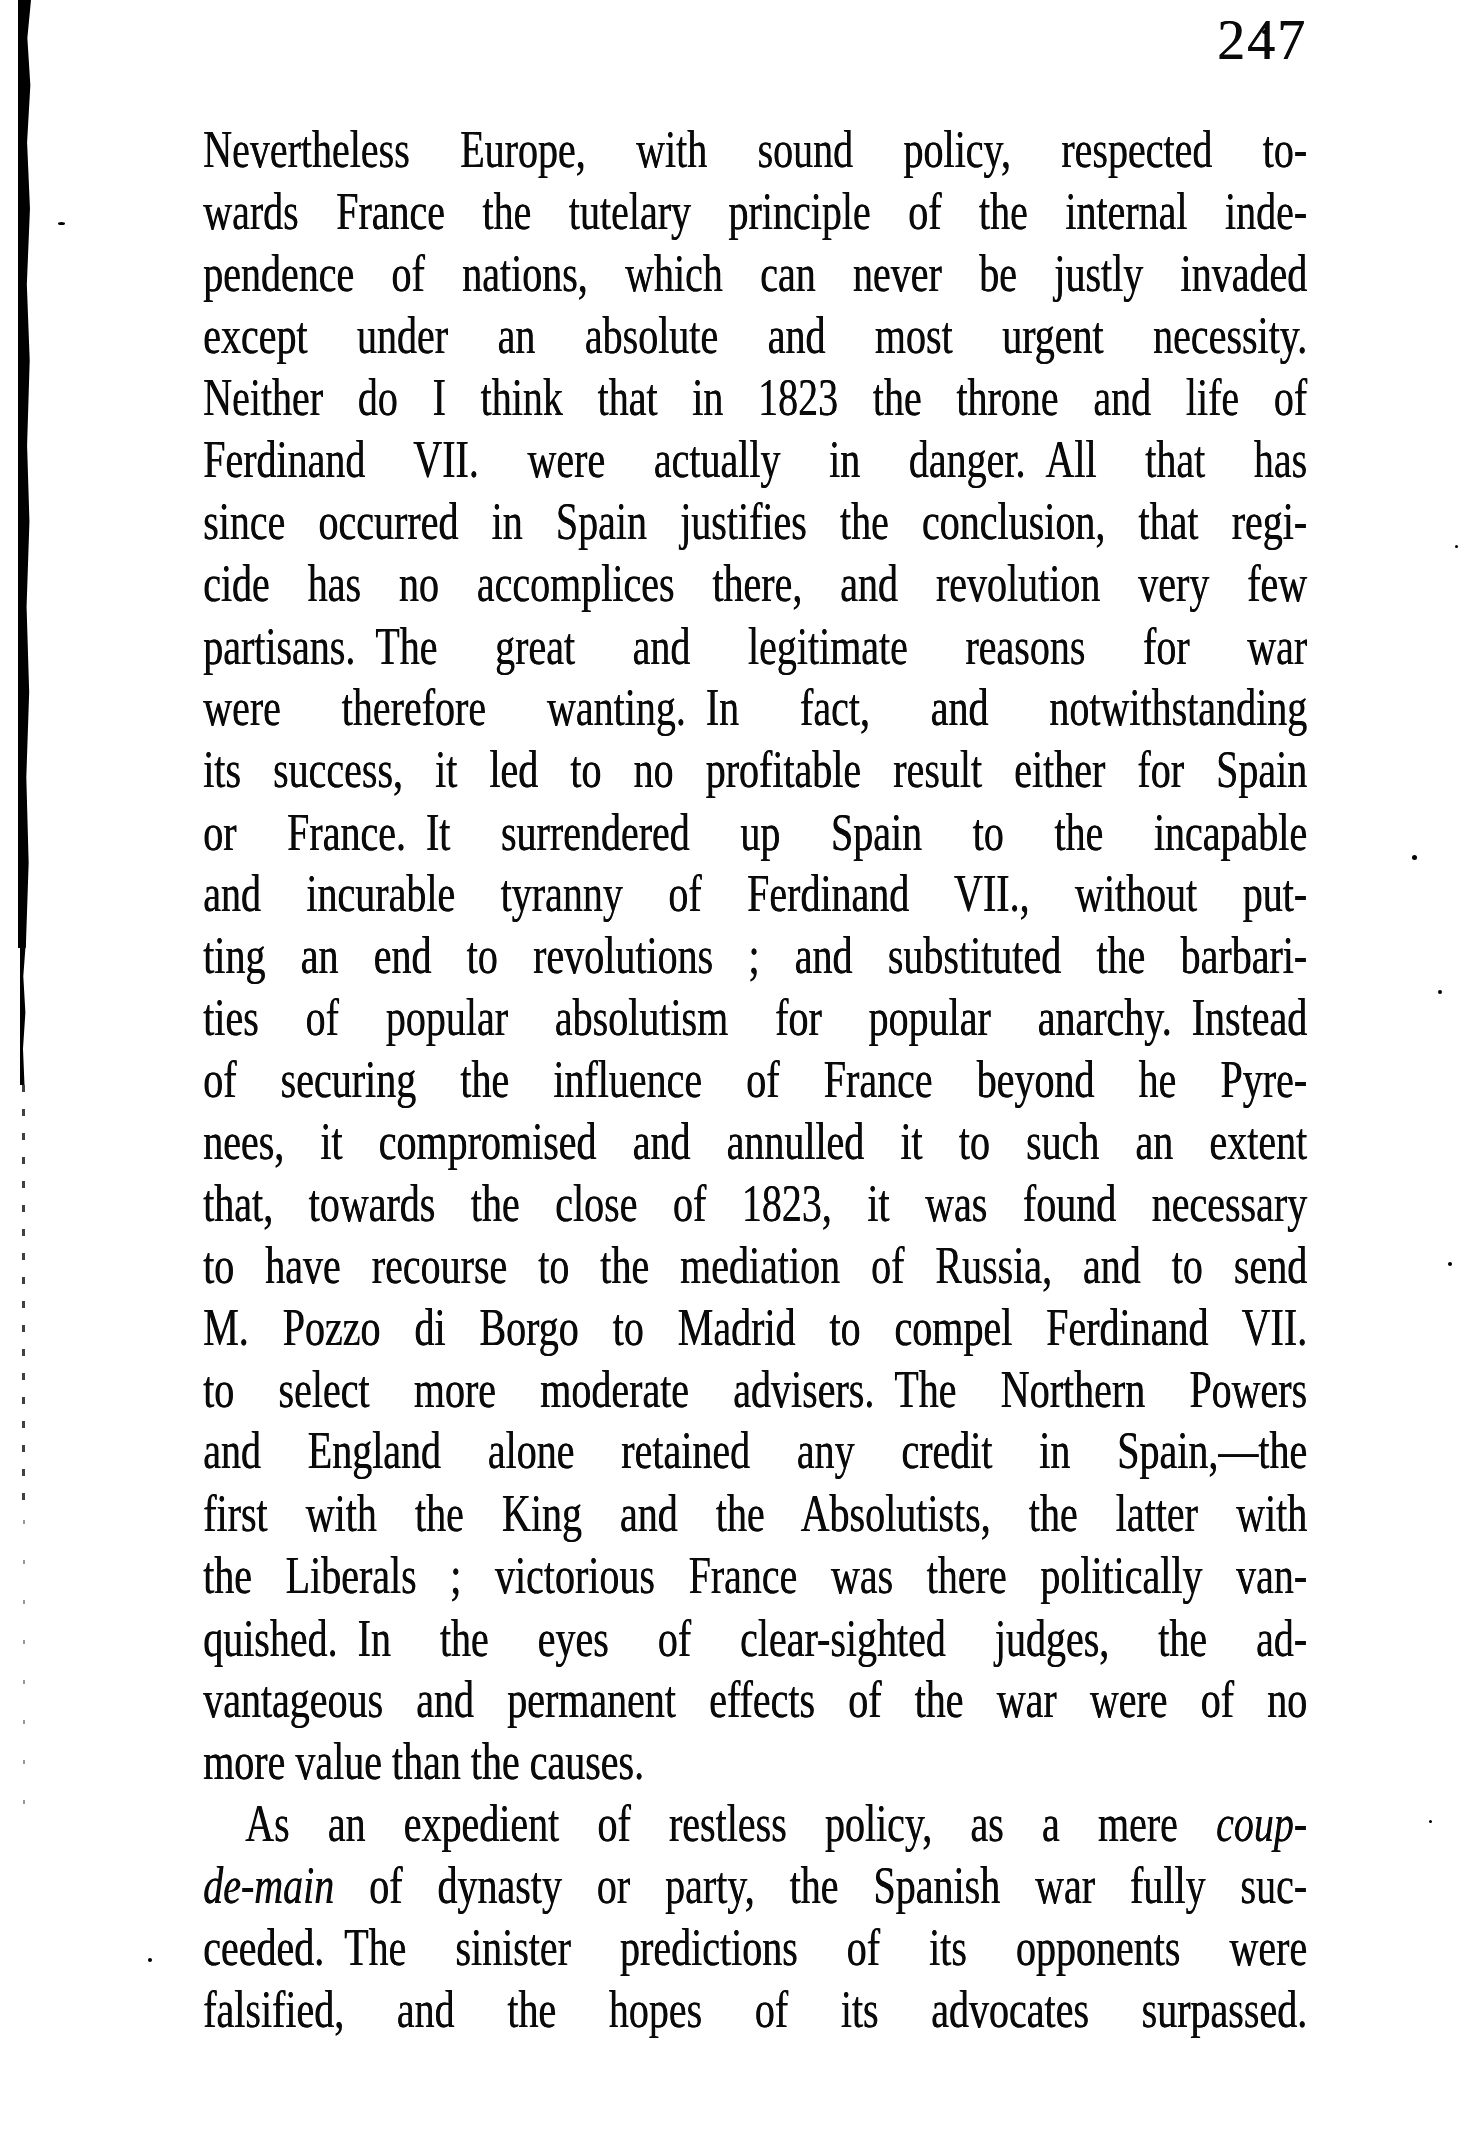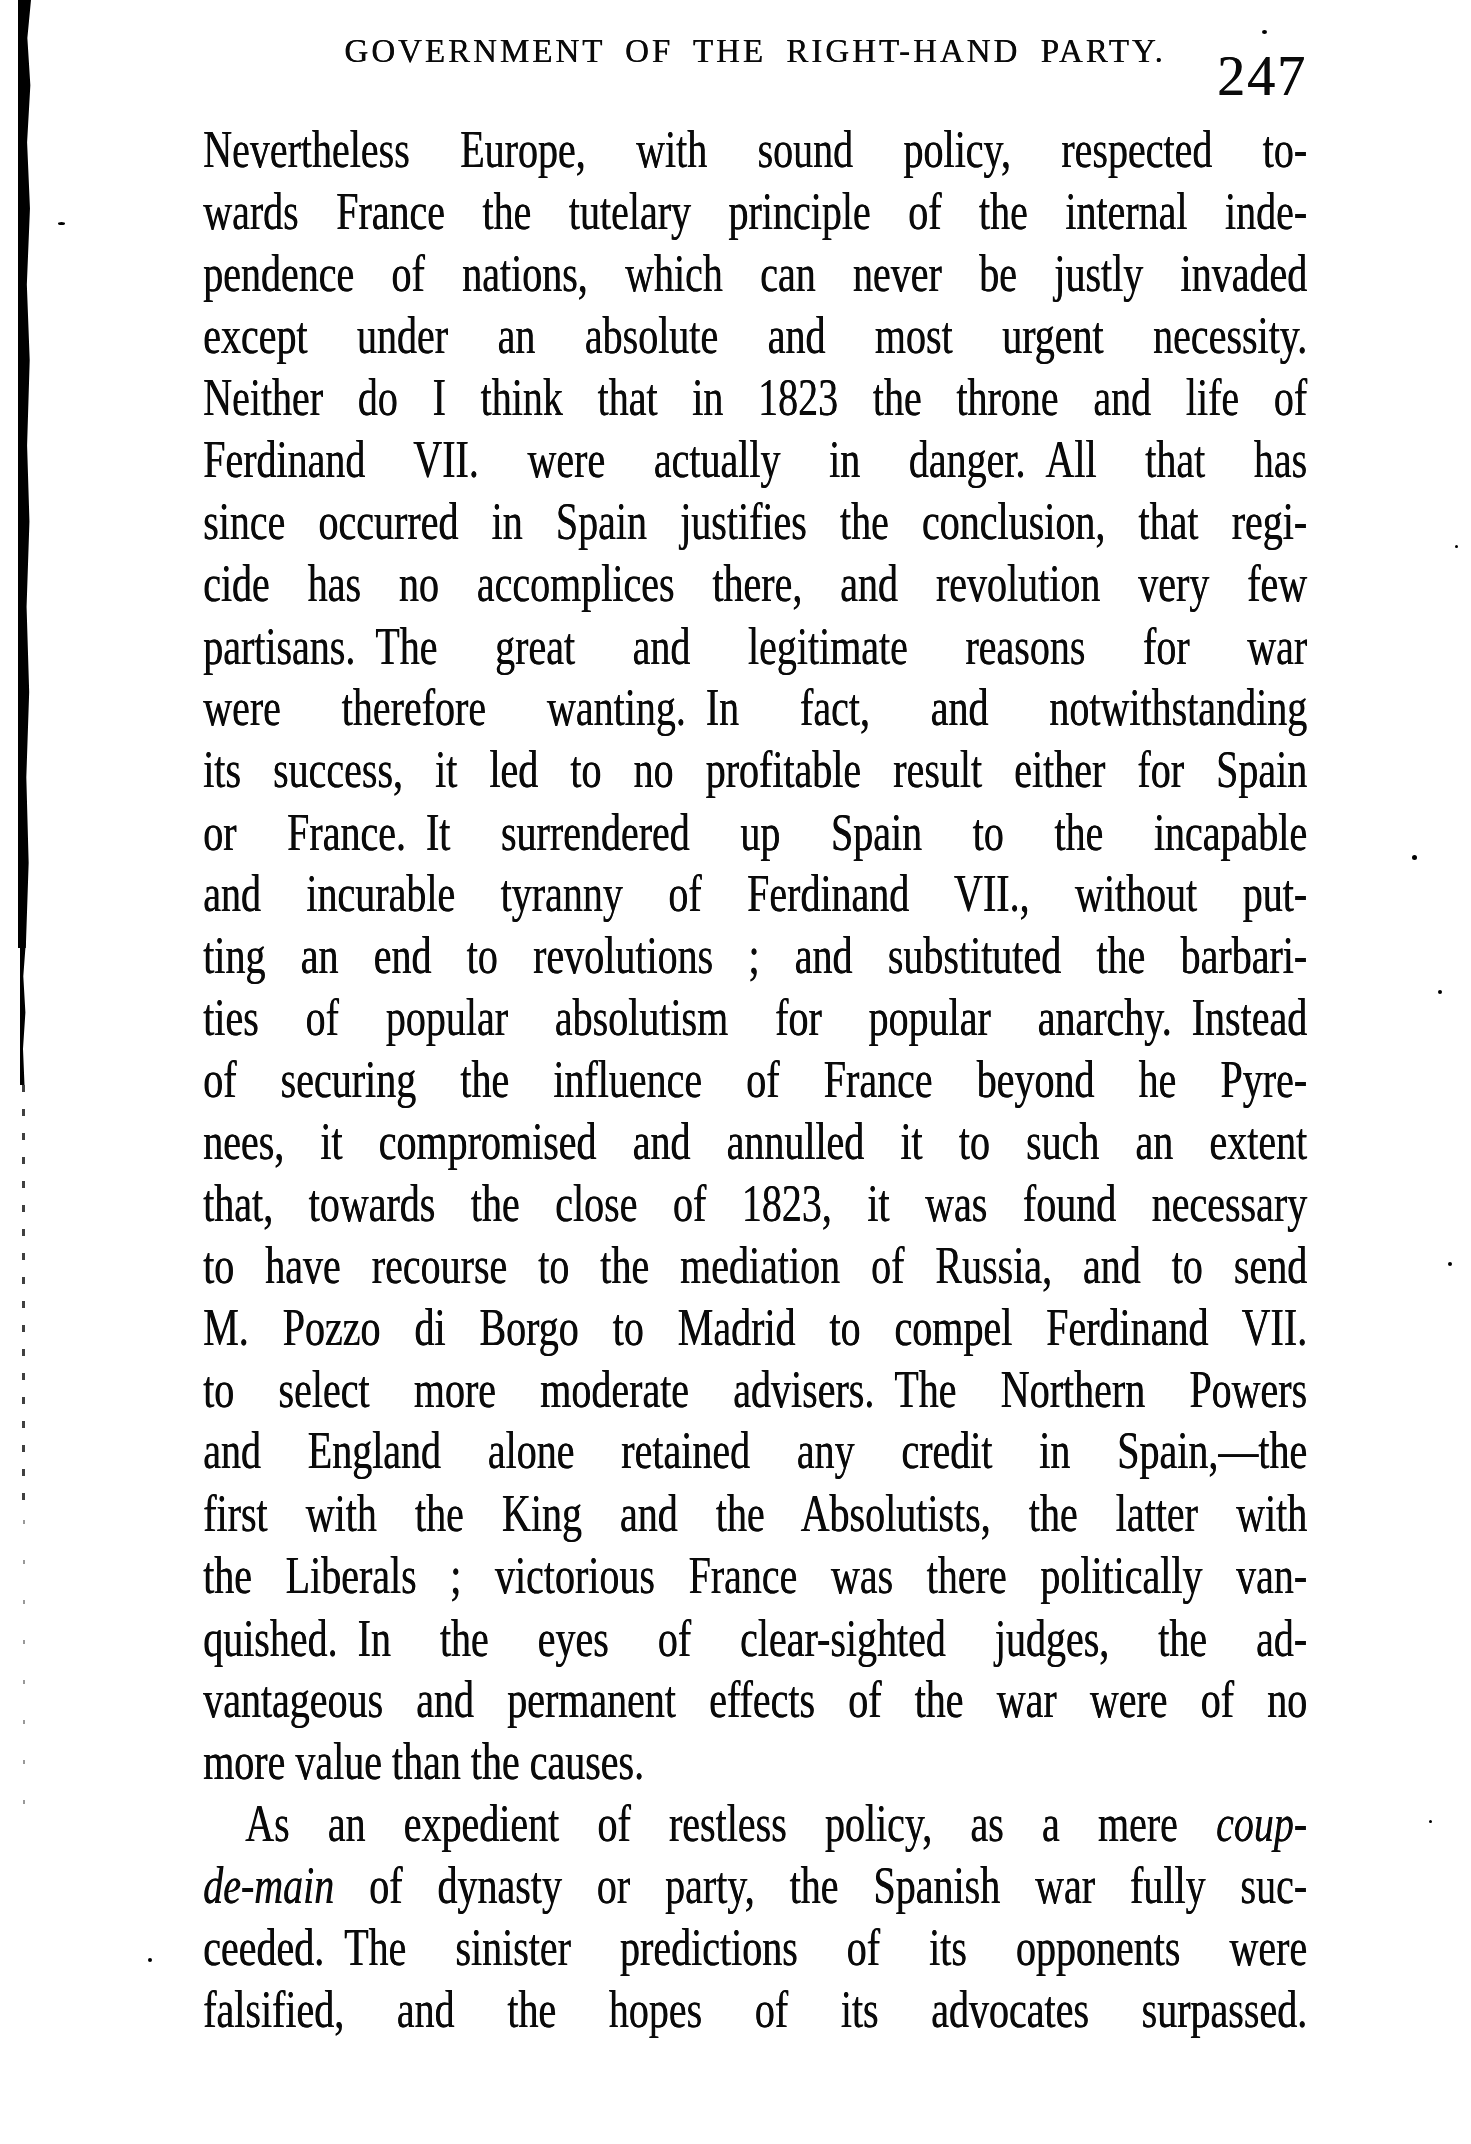--- a/index.html
+++ b/index.html
@@ -52,21 +52,20 @@
     letter-spacing: 3px;
     word-spacing: 9px;
     white-space: nowrap;
     text-shadow: 0.4px 0 0 currentColor;
   }
   .page-number {
     position: absolute; right: 0; top: 8px;
     font-size: 56px;
     letter-spacing: 2px;
     text-shadow: 0.5px 0 0 currentColor;
-    margin-top: 36px;
   }
 
   
   .text-block {
     position: absolute; left: 203px; top: 119px; width: 1104px;
     font-size: 40px;
     line-height: 47.7px;
     transform: scaleY(1.3);
     transform-origin: top left;
     text-shadow: 0.4px 0 0 currentColor;
@@ -91,21 +90,20 @@
 <div class="page">
 
   <div class="binding">
     <div class="bar-solid"></div>
     <div class="bar-thin"></div>
     <div class="bar-dots"></div>
     <div class="bar-tail"></div>
   </div>
 
   <div class="header">
-    <span class="running-title">GOVERNMENT OF THE RIGHT-HAND PARTY.</span>
     <span class="page-number">247</span>
   </div>
 
   <div class="text-block" id="text-block">
       <div class="line"><span>Nevertheless Europe, with sound policy, respected to-</span></div>
       <div class="line"><span>wards France the tutelary principle of the internal inde-</span></div>
       <div class="line"><span>pendence of nations, which can never be justly invaded</span></div>
       <div class="line"><span>except under an absolute and most urgent necessity.</span></div>
       <div class="line"><span>Neither do I think that in 1823 the throne and life of</span></div>
       <div class="line"><span>Ferdinand VII. were actually in danger. All that has</span></div>

